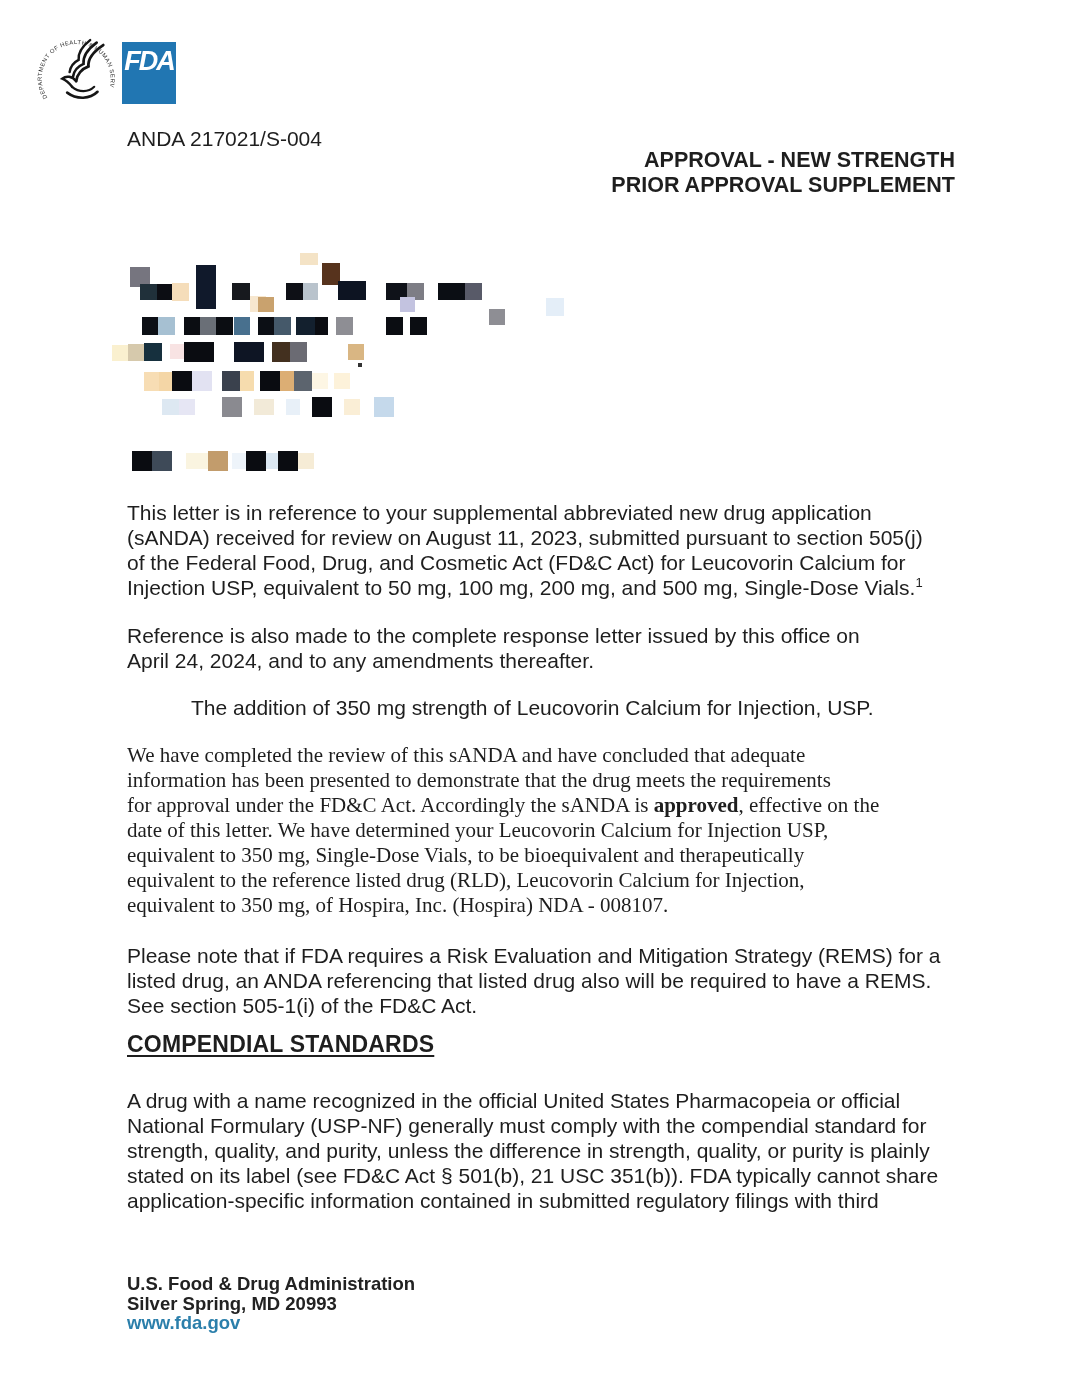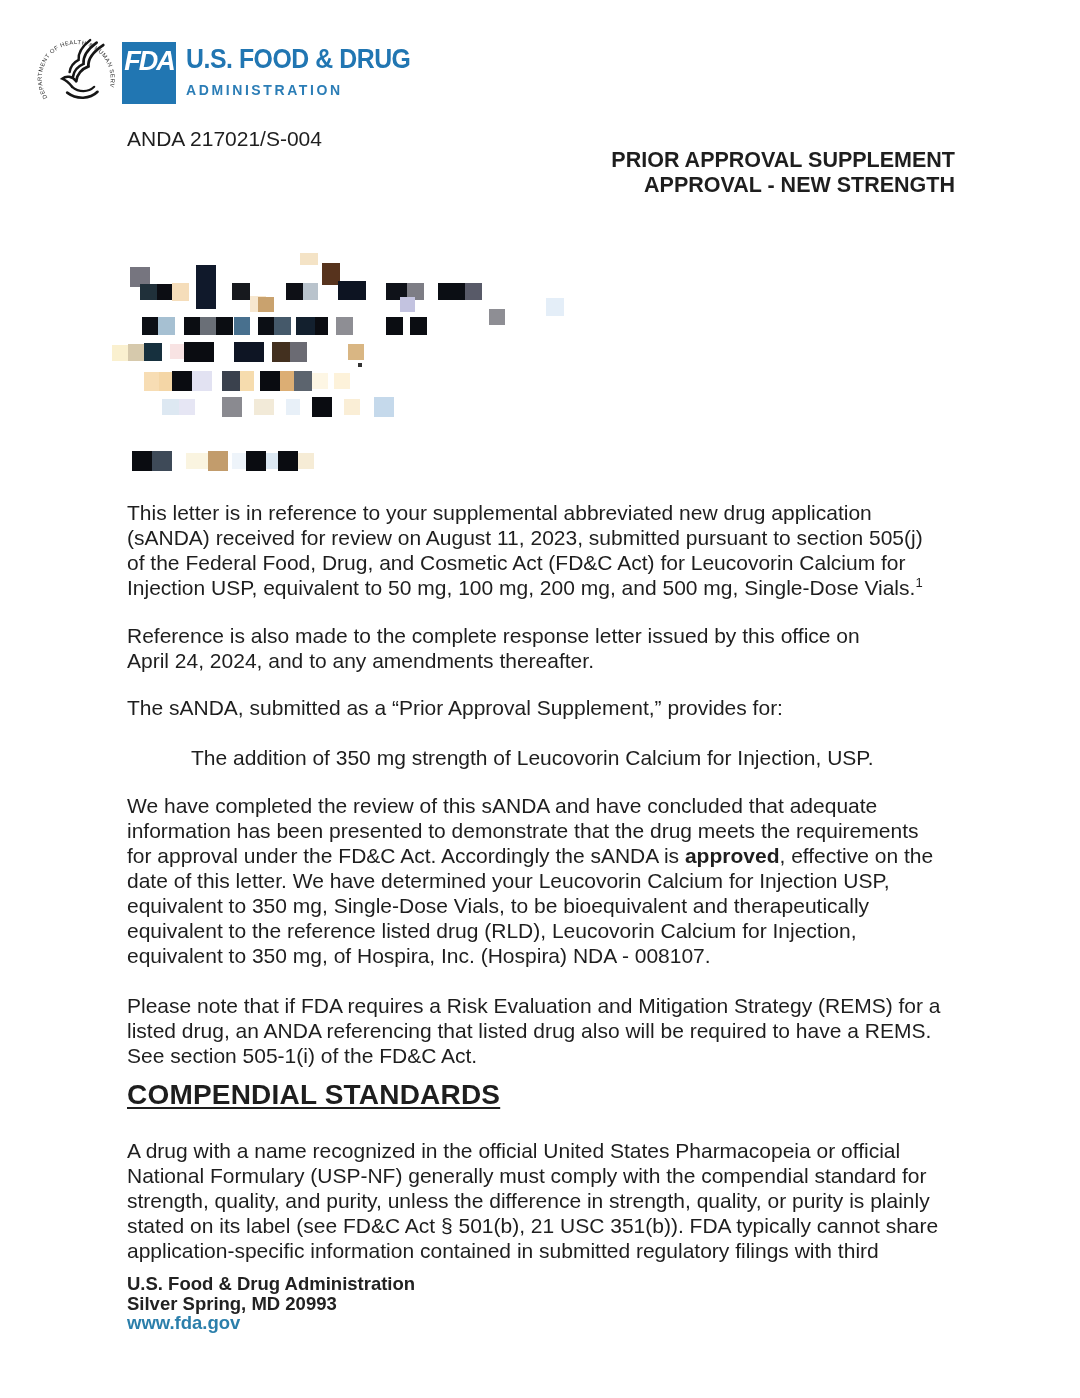--- a/index.html
+++ b/index.html
@@ -43,24 +43,24 @@
   
   .letter-body{
     position:absolute;left:127px;top:500px;width:830px;
     font-size:21px;line-height:25px;
   }
   .letter-body p{margin:0;white-space:pre-line;}
   .p1{margin-bottom:23px !important;}
   .p2{margin-bottom:22px !important;}
   .p3{margin-bottom:25px !important;}
   .pind{margin-bottom:23px !important;padding-left:64px;}
-  .p4{margin-bottom:25px !important;}
+  .p4{margin-bottom:25px !important;font-family:Liberation Serif, serif;}
   .p5{margin-bottom:14px !important;}
   .section-heading{
-    margin:0 0 31px 0;font-size:28px;line-height:25px;font-weight:bold;
+    margin:0 0 31px 0;font-size:23px;line-height:25px;font-weight:bold;
     text-decoration:underline;text-underline-offset:3px;
     text-decoration-thickness:2px;letter-spacing:0.2px;
   }
   sup.fnote{font-size:13px;line-height:0;vertical-align:super;}
   
   .page-footer{
     position:absolute;left:127px;top:1274px;
     font-family:Liberation Sans, sans-serif;font-weight:bold;
     font-size:18.5px;line-height:19.5px;color:#222222;
   }
@@ -85,29 +85,25 @@
         <path d="M66 16 C56 24 51 32 52 40 C46 43 42 48 41 55" stroke-width="3.0"></path>
         <path d="M49 66 C44 60 37 59 32 63 C37 65 41 69 44 73" stroke-width="3.0"></path>
         <path d="M38 80 C50 89 66 88 75 79" stroke-width="3.2"></path>
         <path d="M44 73 C52 80 64 80 71 73" stroke-width="2.6"></path>
       </g>
     </svg>
   </div>
   <div class="fda-box">
     <span>FDA</span>
   </div>
-  <div class="wordmark">
-    <div class="wm1">U.S. FOOD &amp; DRUG</div>
-    <div class="wm2">ADMINISTRATION</div>
-  </div>
 
   <div class="anda">ANDA 217021/S-004</div>
   <div class="supplement-heading">
+    <div>APPROVAL - NEW STRENGTH</div>
     <div>PRIOR APPROVAL SUPPLEMENT</div>
-    <div>APPROVAL - NEW STRENGTH</div>
   </div>
 
   <div class="redaction">
       <div class="rcell" style="left: 300px; top: 253px; width: 18px; height: 12px; background: rgb(244, 227, 198);"></div>
       <div class="rcell" style="left: 130px; top: 267px; width: 20px; height: 20px; background: rgb(118, 117, 127);"></div>
       <div class="rcell" style="left: 196px; top: 265px; width: 20px; height: 44px; background: rgb(16, 25, 43);"></div>
       <div class="rcell" style="left: 322px; top: 263px; width: 18px; height: 22px; background: rgb(87, 51, 29);"></div>
       <div class="rcell" style="left: 140px; top: 284px; width: 18px; height: 16px; background: rgb(32, 48, 58);"></div>
       <div class="rcell" style="left: 157px; top: 284px; width: 16px; height: 16px; background: rgb(12, 13, 19);"></div>
       <div class="rcell" style="left: 172px; top: 283px; width: 17px; height: 18px; background: rgb(245, 221, 186);"></div>
@@ -177,21 +173,20 @@
       <div class="rcell" style="left: 298px; top: 453px; width: 16px; height: 16px; background: rgb(246, 236, 214);"></div>
     </div>
 
   <main class="letter-body">
     <p class="p1"><span>This letter is in reference to your supplemental abbreviated new drug application
 (sANDA) received for review on August 11, 2023, submitted pursuant to section 505(j)
 of the Federal Food, Drug, and Cosmetic Act (FD&amp;C Act) for Leucovorin Calcium for
 Injection USP, equivalent to 50 mg, 100 mg, 200 mg, and 500 mg, Single-Dose Vials.</span><sup class="fnote">1</sup></p>
     <p class="p2">Reference is also made to the complete response letter issued by this office on
 April 24, 2024, and to any amendments thereafter.</p>
-    <p class="p3">The sANDA, submitted as a “Prior Approval Supplement,” provides for:</p>
     <p class="pind">The addition of 350 mg strength of Leucovorin Calcium for Injection, USP.</p>
     <p class="p4"><span>We have completed the review of this sANDA and have concluded that adequate
 information has been presented to demonstrate that the drug meets the requirements
 for approval under the FD&amp;C Act. Accordingly the sANDA is </span><strong>approved</strong><span>, effective on the
 date of this letter. We have determined your Leucovorin Calcium for Injection USP,
 equivalent to 350 mg, Single-Dose Vials, to be bioequivalent and therapeutically
 equivalent to the reference listed drug (RLD), Leucovorin Calcium for Injection,
 equivalent to 350 mg, of Hospira, Inc. (Hospira) NDA - 008107.</span></p>
     <p class="p5">Please note that if FDA requires a Risk Evaluation and Mitigation Strategy (REMS) for a
 listed drug, an ANDA referencing that listed drug also will be required to have a REMS.

